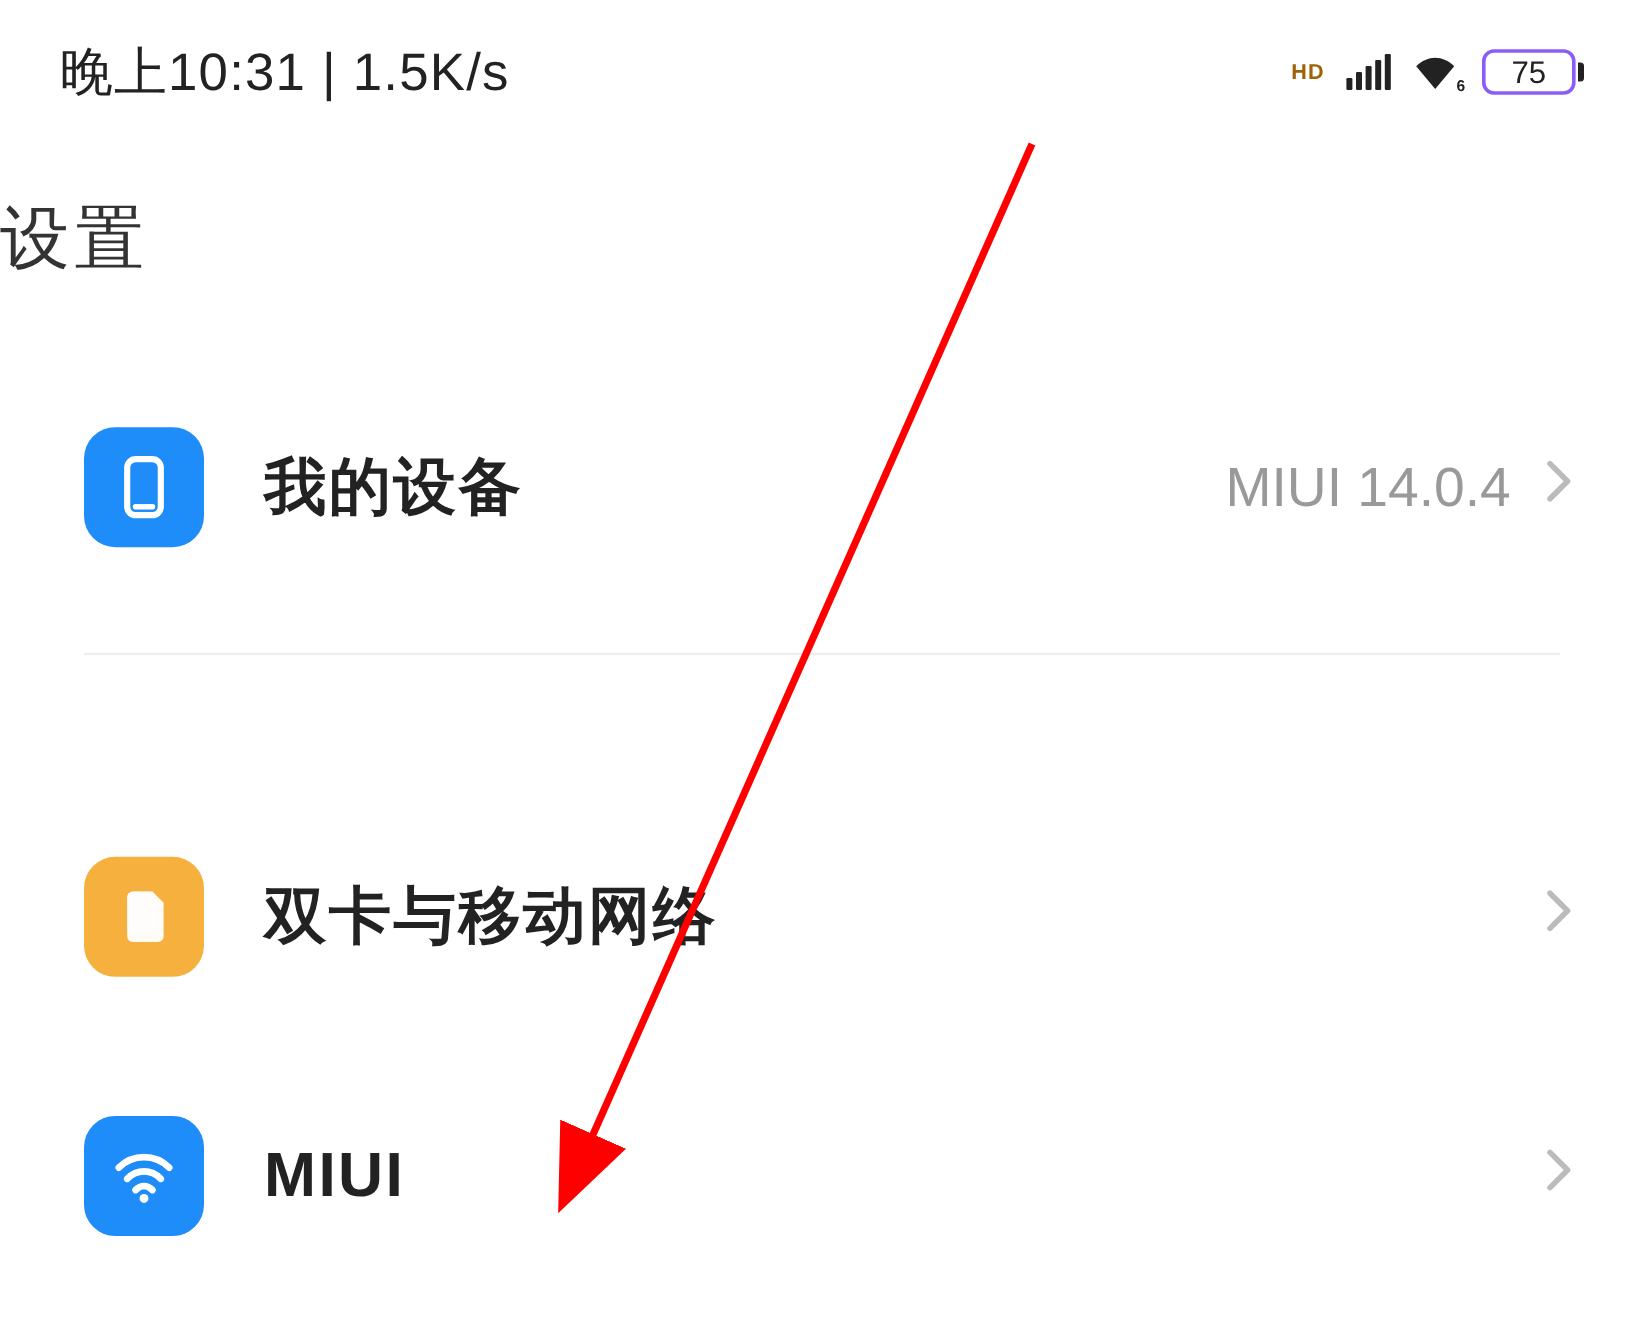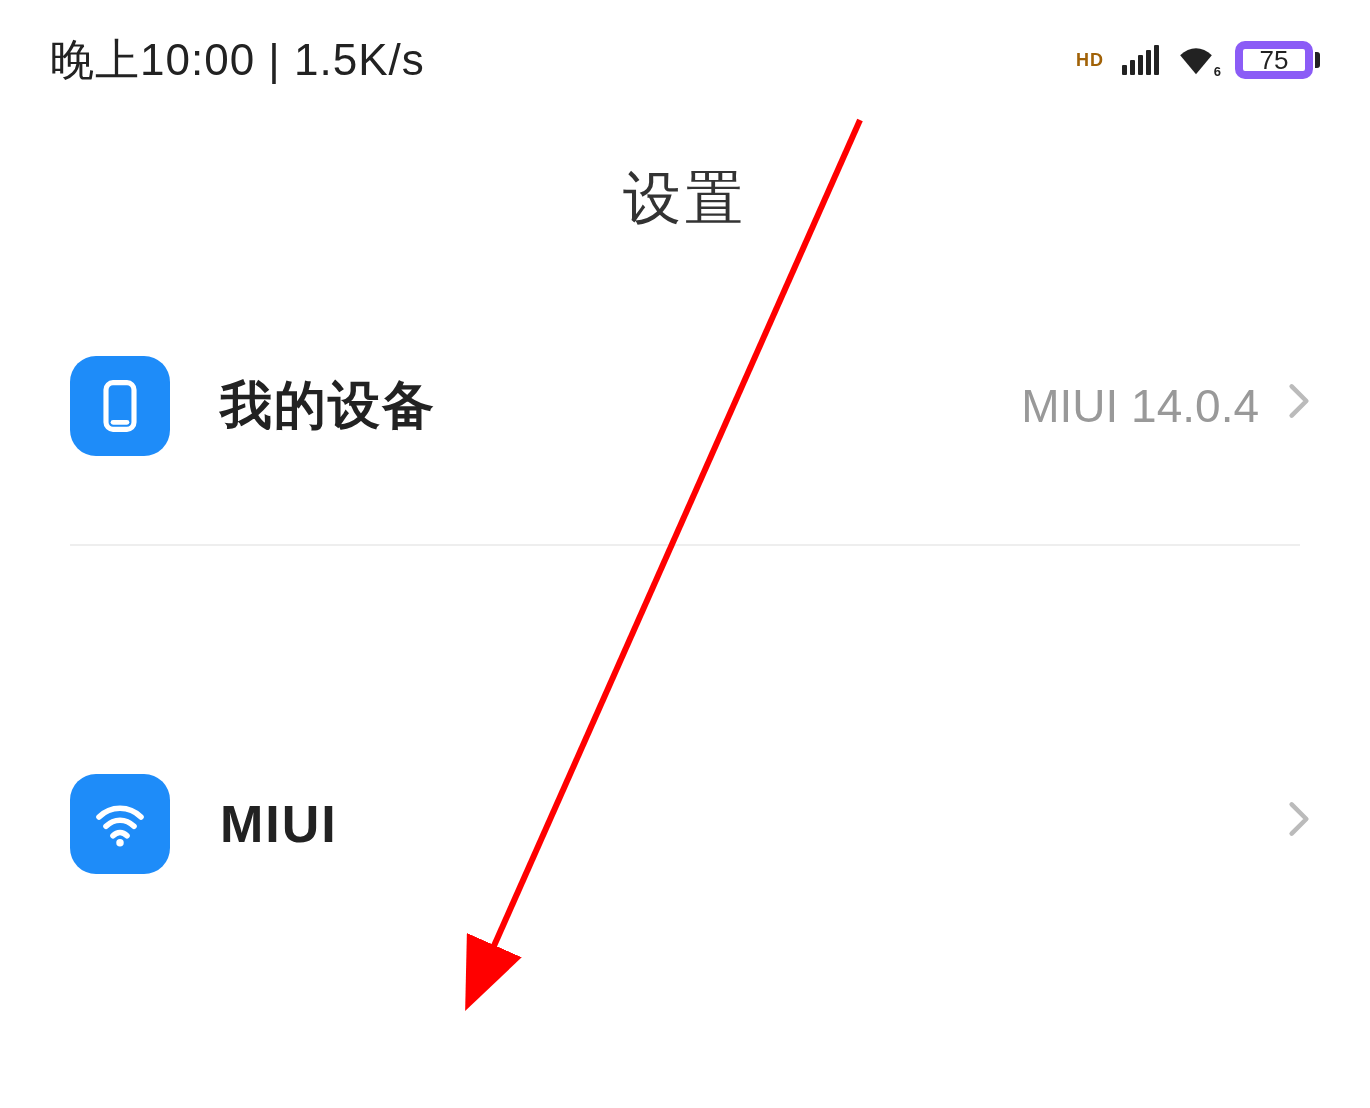--- a/index.html
+++ b/index.html
@@ -72,39 +72,39 @@
       color: #222;
       font-weight: 600;
     }
     .battery {
       display: flex;
       align-items: center;
     }
     .battery-body {
       width: 78px;
       height: 38px;
-      border: 8px solid #8b5cf6;
+      border: 3px solid #8b5cf6;
       border-radius: 10px;
       display: flex;
       align-items: center;
       justify-content: center;
       font-size: 26px;
       font-weight: 500;
       color: #222;
       position: relative;
     }
     .battery-tip {
       width: 5px;
       height: 16px;
       background: #222;
       border-radius: 0 3px 3px 0;
       margin-left: 2px;
     }
     .page-title {
-      text-align: center;
+      text-align: left;
       font-size: 58px;
       color: #333;
       font-weight: 400;
       margin-top: 70px;
       letter-spacing: 4px;
     }
     .settings-list {
       margin-top: 90px;
     }
     .settings-item {
@@ -161,21 +161,21 @@
       width: 1370px;
       height: 1108px;
       pointer-events: none;
     }
   </style>
 </head>
 <body>
 
 <div class="status-bar">
   <div class="status-left">
-    <span>晚上10:00</span>
+    <span>晚上10:31</span>
     <span> | </span>
     <span>1.5K/s</span>
   </div>
   <div class="status-right">
     <div style="display:flex;flex-direction:column;align-items:flex-start;gap:2px;">
       <span class="hd-label">HD</span>
     </div>
     <div class="signal-bars">
       <span></span>
         <span></span>
@@ -214,20 +214,35 @@
     <div class="chevron">
       <svg width="22" height="38" viewBox="0 0 12 20">
           <path d="M2 2 L10 10 L2 18" stroke="#bbb" stroke-width="2.5" fill="none" stroke-linecap="round" stroke-linejoin="round"></path>
         </svg>
     </div>
   </div>
 
   <div class="divider"></div>
   <div class="gap-big"></div>
 
+  <div class="settings-item">
+    <div class="item-icon icon-orange">
+      <svg viewBox="0 0 24 24" fill="none">
+        <path d="M8 3 H15 L19 7 V19 A2 2 0 0 1 17 21 H8 A2 2 0 0 1 6 19 V5 A2 2 0 0 1 8 3 Z" fill="#fff" opacity="0.95"></path>
+        <path d="M10 5 H16 L19 8 V18 A2 2 0 0 1 17 20 H10 A2 2 0 0 1 8 18 V7 A2 2 0 0 1 10 5 Z" fill="#fff" opacity="0.6" transform="translate(-2,-2)"></path>
+      </svg>
+    </div>
+    <div class="item-label">双卡与移动网络</div>
+    <div class="item-value"></div>
+    <div class="chevron">
+      <svg width="22" height="38" viewBox="0 0 12 20">
+          <path d="M2 2 L10 10 L2 18" stroke="#bbb" stroke-width="2.5" fill="none" stroke-linecap="round" stroke-linejoin="round"></path>
+        </svg>
+    </div>
+  </div>
 
   <div style="height:60px;"></div>
 
   <div class="settings-item">
     <div class="item-icon icon-blue2">
       <svg viewBox="0 0 24 24" fill="none">
         <path d="M3 9 C8 4 16 4 21 9" stroke="#fff" stroke-width="2.4" stroke-linecap="round"></path>
         <path d="M6 13 C9.5 9.5 14.5 9.5 18 13" stroke="#fff" stroke-width="2.4" stroke-linecap="round"></path>
         <path d="M9 17 C10.8 15.2 13.2 15.2 15 17" stroke="#fff" stroke-width="2.4" stroke-linecap="round"></path>
         <circle cx="12" cy="20" r="1.6" fill="#fff"></circle>

